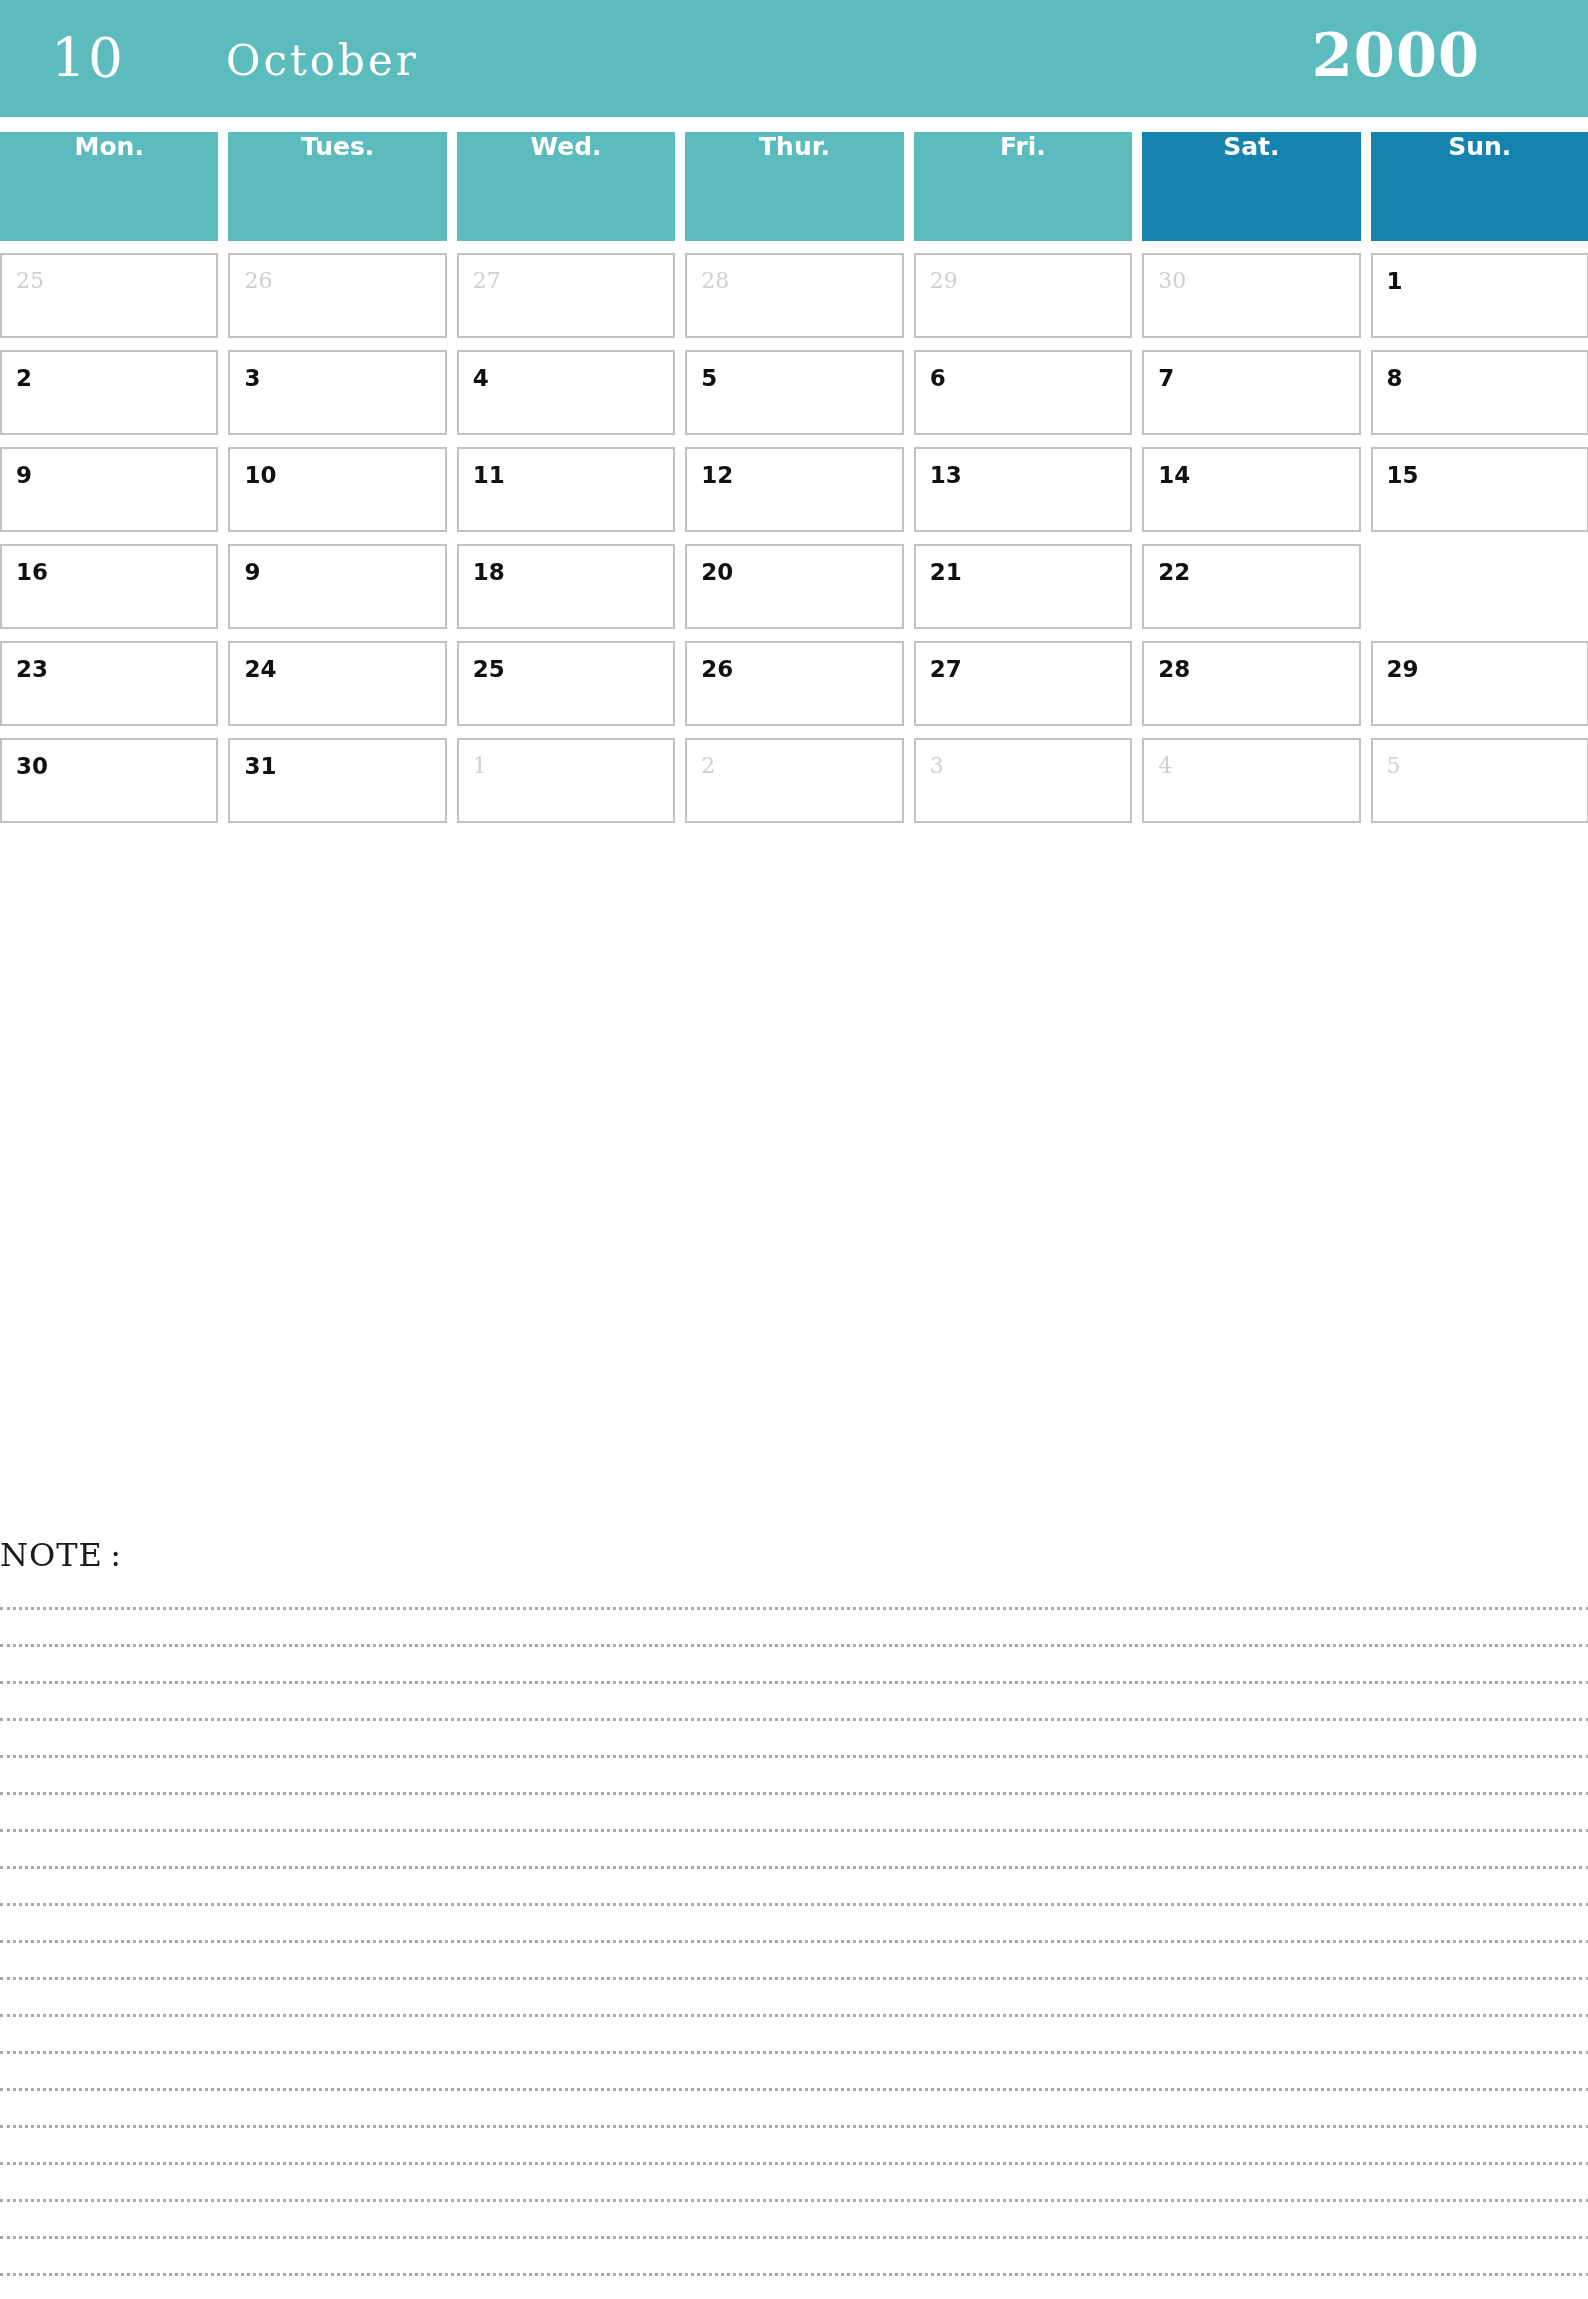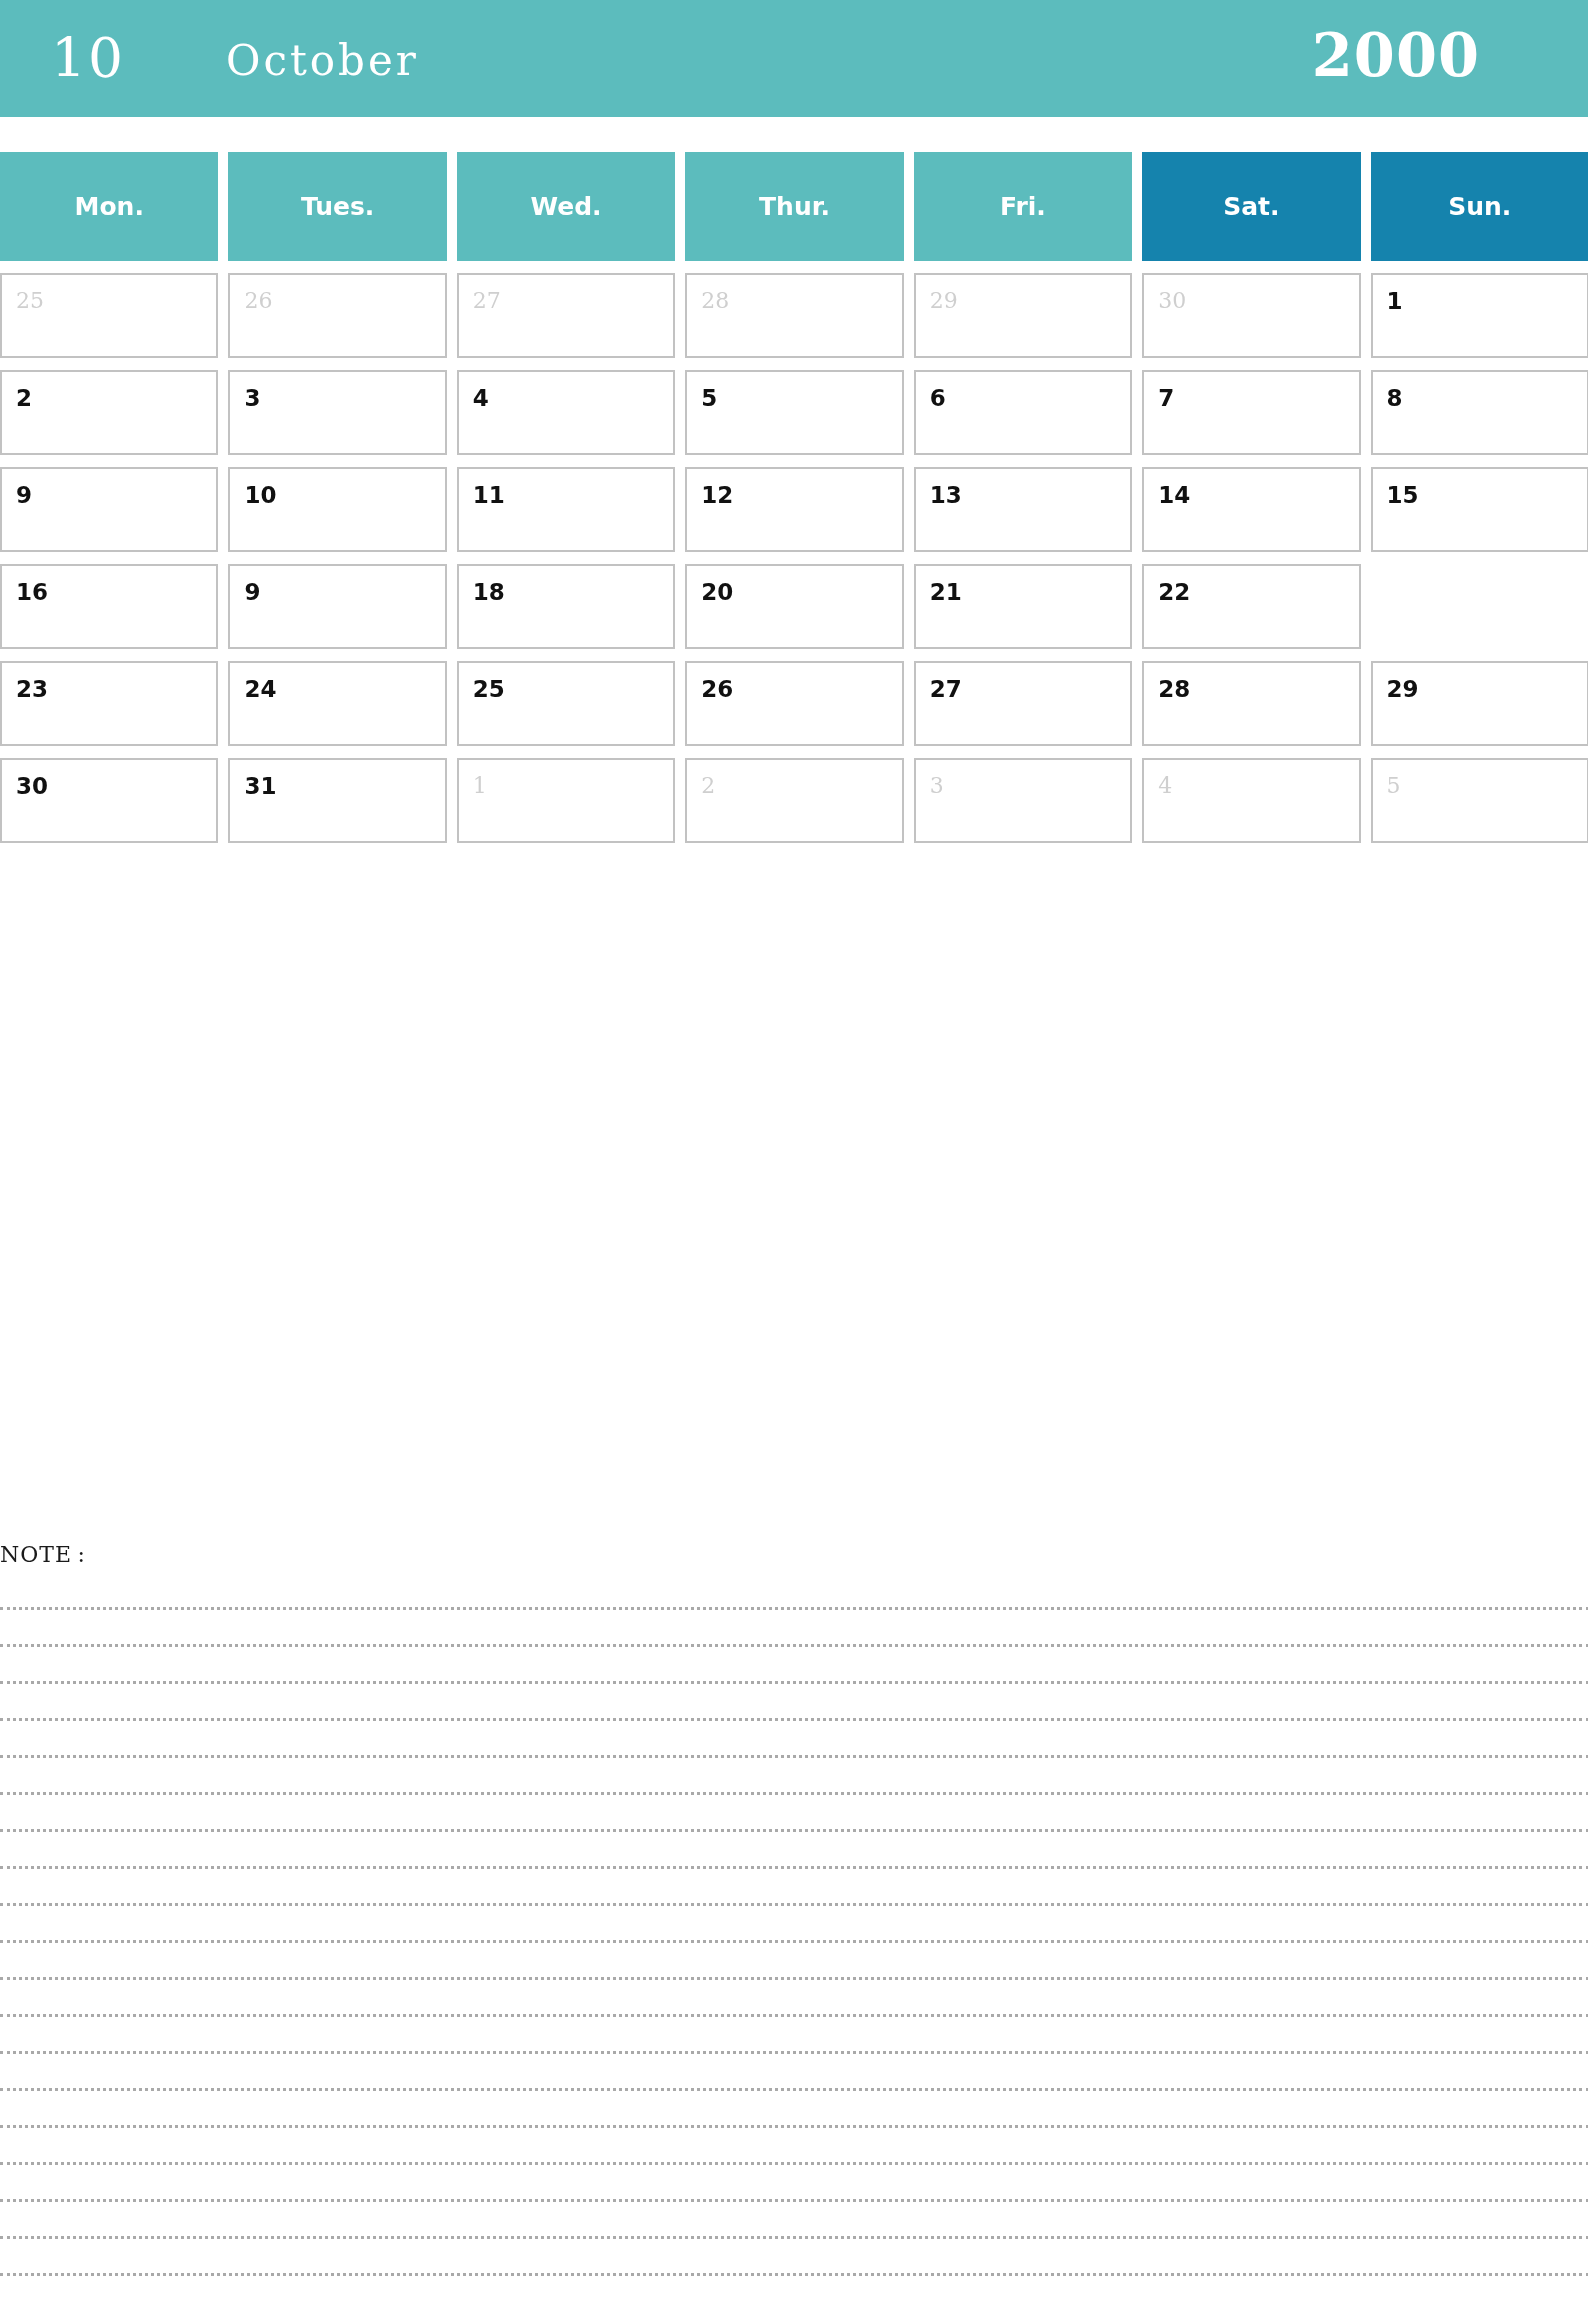--- a/index.html
+++ b/index.html
@@ -78,23 +78,21 @@
   }
 
   .dow-row {
     margin-bottom: 12px;
   }
 
   .dow-cell {
     height: 109px;
     background: #5CBCBD;
     display: flex;
-    align-items: center;
     justify-content: center;
-    margin-top: 20px;
   }
   .dow-cell.weekend {
     background: #1583AD;
   }
   .dow-label {
     font-family: "DejaVu Sans", sans-serif;
     font-size: 25px;
     font-weight: 700;
     color: #ffffff;
     letter-spacing: 0px;
@@ -133,21 +131,21 @@
     left: 0;
     top: 1539px;
     width: 1589px;
     height: 752px;
   }
   .note-label {
     position: absolute;
     left: 0px;
     top: 0px;
     font-family: "DejaVu Serif", serif;
-    font-size: 22px;
+    font-size: 32px;
     color: #1a1a1a;
     letter-spacing: 1px;
     line-height: 32px;
   }
   .note-lines {
     position: absolute;
     left: 0;
     top: 34px;
     width: 1589px;
   }

